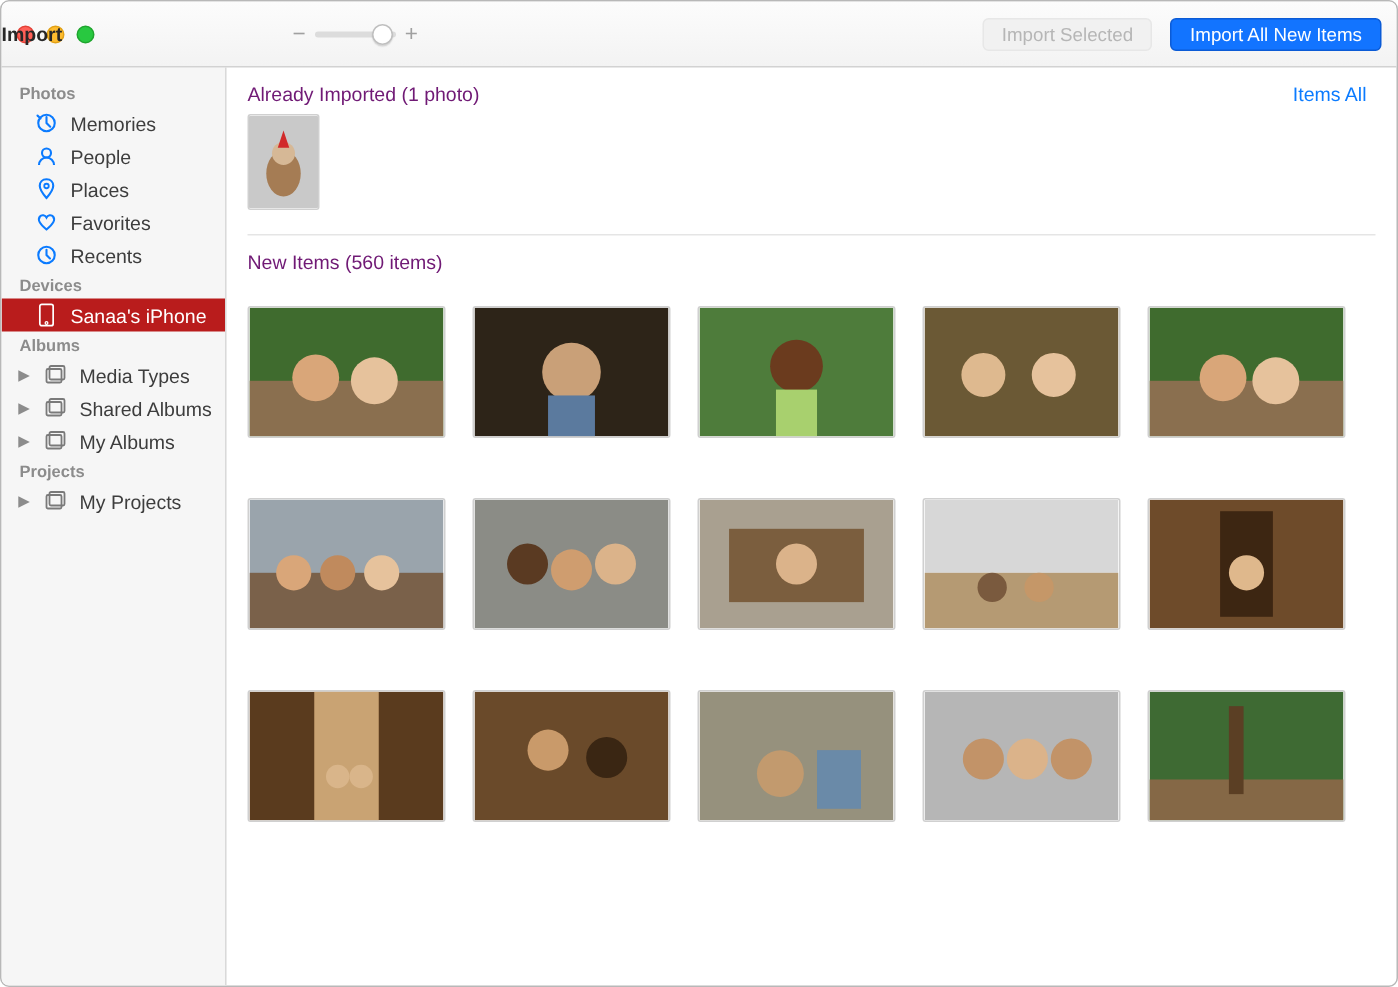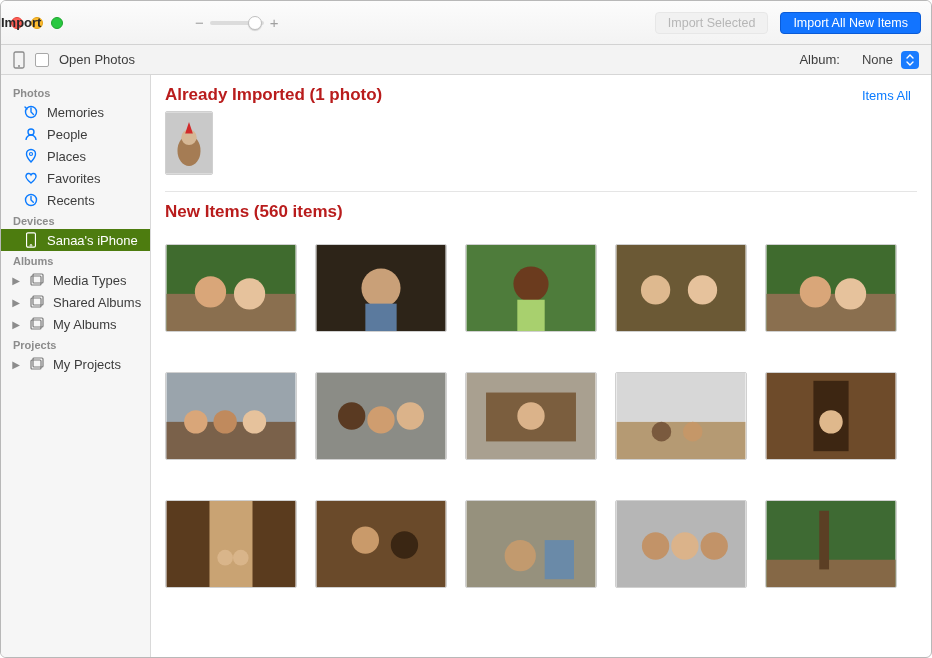--- a/index.html
+++ b/index.html
@@ -87,33 +87,33 @@
   }
   .side-group-h {
     font-size:11px;color:#8c8c8c;font-weight:600;
     padding:4px 12px 2px 12px;
   }
   .side-item {
     display:flex;align-items:center;gap:8px;
     padding:3px 8px 3px 22px;
     font-size:13px;color:#3d3d3d;cursor:default;
   }
-  .side-item.selected{background:#4d7c0f;color:#fff}
+  .side-item.selected{background:#b91c1c;color:#fff}
   .side-item.selected .sicon svg path, .side-item.selected .sicon svg rect, .side-item.selected .sicon svg circle {stroke:#fff;fill:none}
   .side-item.with-disclosure{padding-left:10px}
   .disclosure{width:10px;text-align:center;color:#8c8c8c;font-size:10px}
   .sicon{width:16px;height:16px;display:flex;align-items:center;justify-content:center}
   .sicon svg{display:block}
   
   .main{flex:1;overflow:auto;padding:0 0 30px 0;}
   .section-head{
     display:flex;align-items:center;justify-content:space-between;
     padding:10px 20px 6px 14px;
   }
-  .section-title{font-weight:700;font-size:17px;color:#b91c1c}
+  .section-title{font-weight:400;font-size:13px;color:#701a75}
   .show-all{color:#0b7bff;font-size:13px;cursor:default}
   .thumb-row{display:flex;gap:14px;padding:0 14px 16px 14px;flex-wrap:wrap}
   .divider{height:1px;background:#e5e5e5;margin:0 14px 0 14px}
   .thumb{
     width:132px;height:88px;border:1px solid #d0d0d0;border-radius:2px;
     flex:none;overflow:hidden;position:relative;
   }
   .thumb.small{width:48px;height:64px}
   
   .thumb svg{width:100%;height:100%;display:block}
@@ -136,40 +136,20 @@
           <div class="knob"></div>
         </div>
       <span class="plus">+</span>
     </div>
     <div class="title"><span>Import</span></div>
     <div class="tb-spacer"></div>
     <div class="btn disabled">Import Selected</div>
     <div class="btn primary">Import All New Items</div>
   </div>
 
-  <div class="subbar">
-    <span class="device-icon">
-      <svg width="12" height="18" viewBox="0 0 12 18">
-          <rect x="1" y="1" width="10" height="16" rx="1.5" fill="none" stroke="#8a8a8a" stroke-width="1.3"></rect>
-          <circle cx="6" cy="15" r="1" fill="#8a8a8a"></circle>
-        </svg>
-    </span>
-    <div class="check"></div>
-    <span class="sub-label">Open Photos</span>
-    <span class="album-label">Album:</span>
-    <div class="select">
-      <span class="sval">None</span>
-      <span class="sbtn">
-        <svg width="10" height="12" viewBox="0 0 10 12">
-            <path d="M2 4 L5 1 L8 4" stroke="#fff" stroke-width="1.4" fill="none" stroke-linecap="round"></path>
-            <path d="M2 8 L5 11 L8 8" stroke="#fff" stroke-width="1.4" fill="none" stroke-linecap="round"></path>
-          </svg>
-      </span>
-    </div>
-  </div>
 
   <div class="body">
 
     <div class="sidebar">
       <div class="side-group-h">Photos</div>
 
       <div class="side-item">
         <span class="sicon">
             <svg width="16" height="16" viewBox="0 0 16 16">
               <circle cx="8" cy="8" r="5.5" fill="none" stroke="#0b7bff" stroke-width="1.4"></circle>

